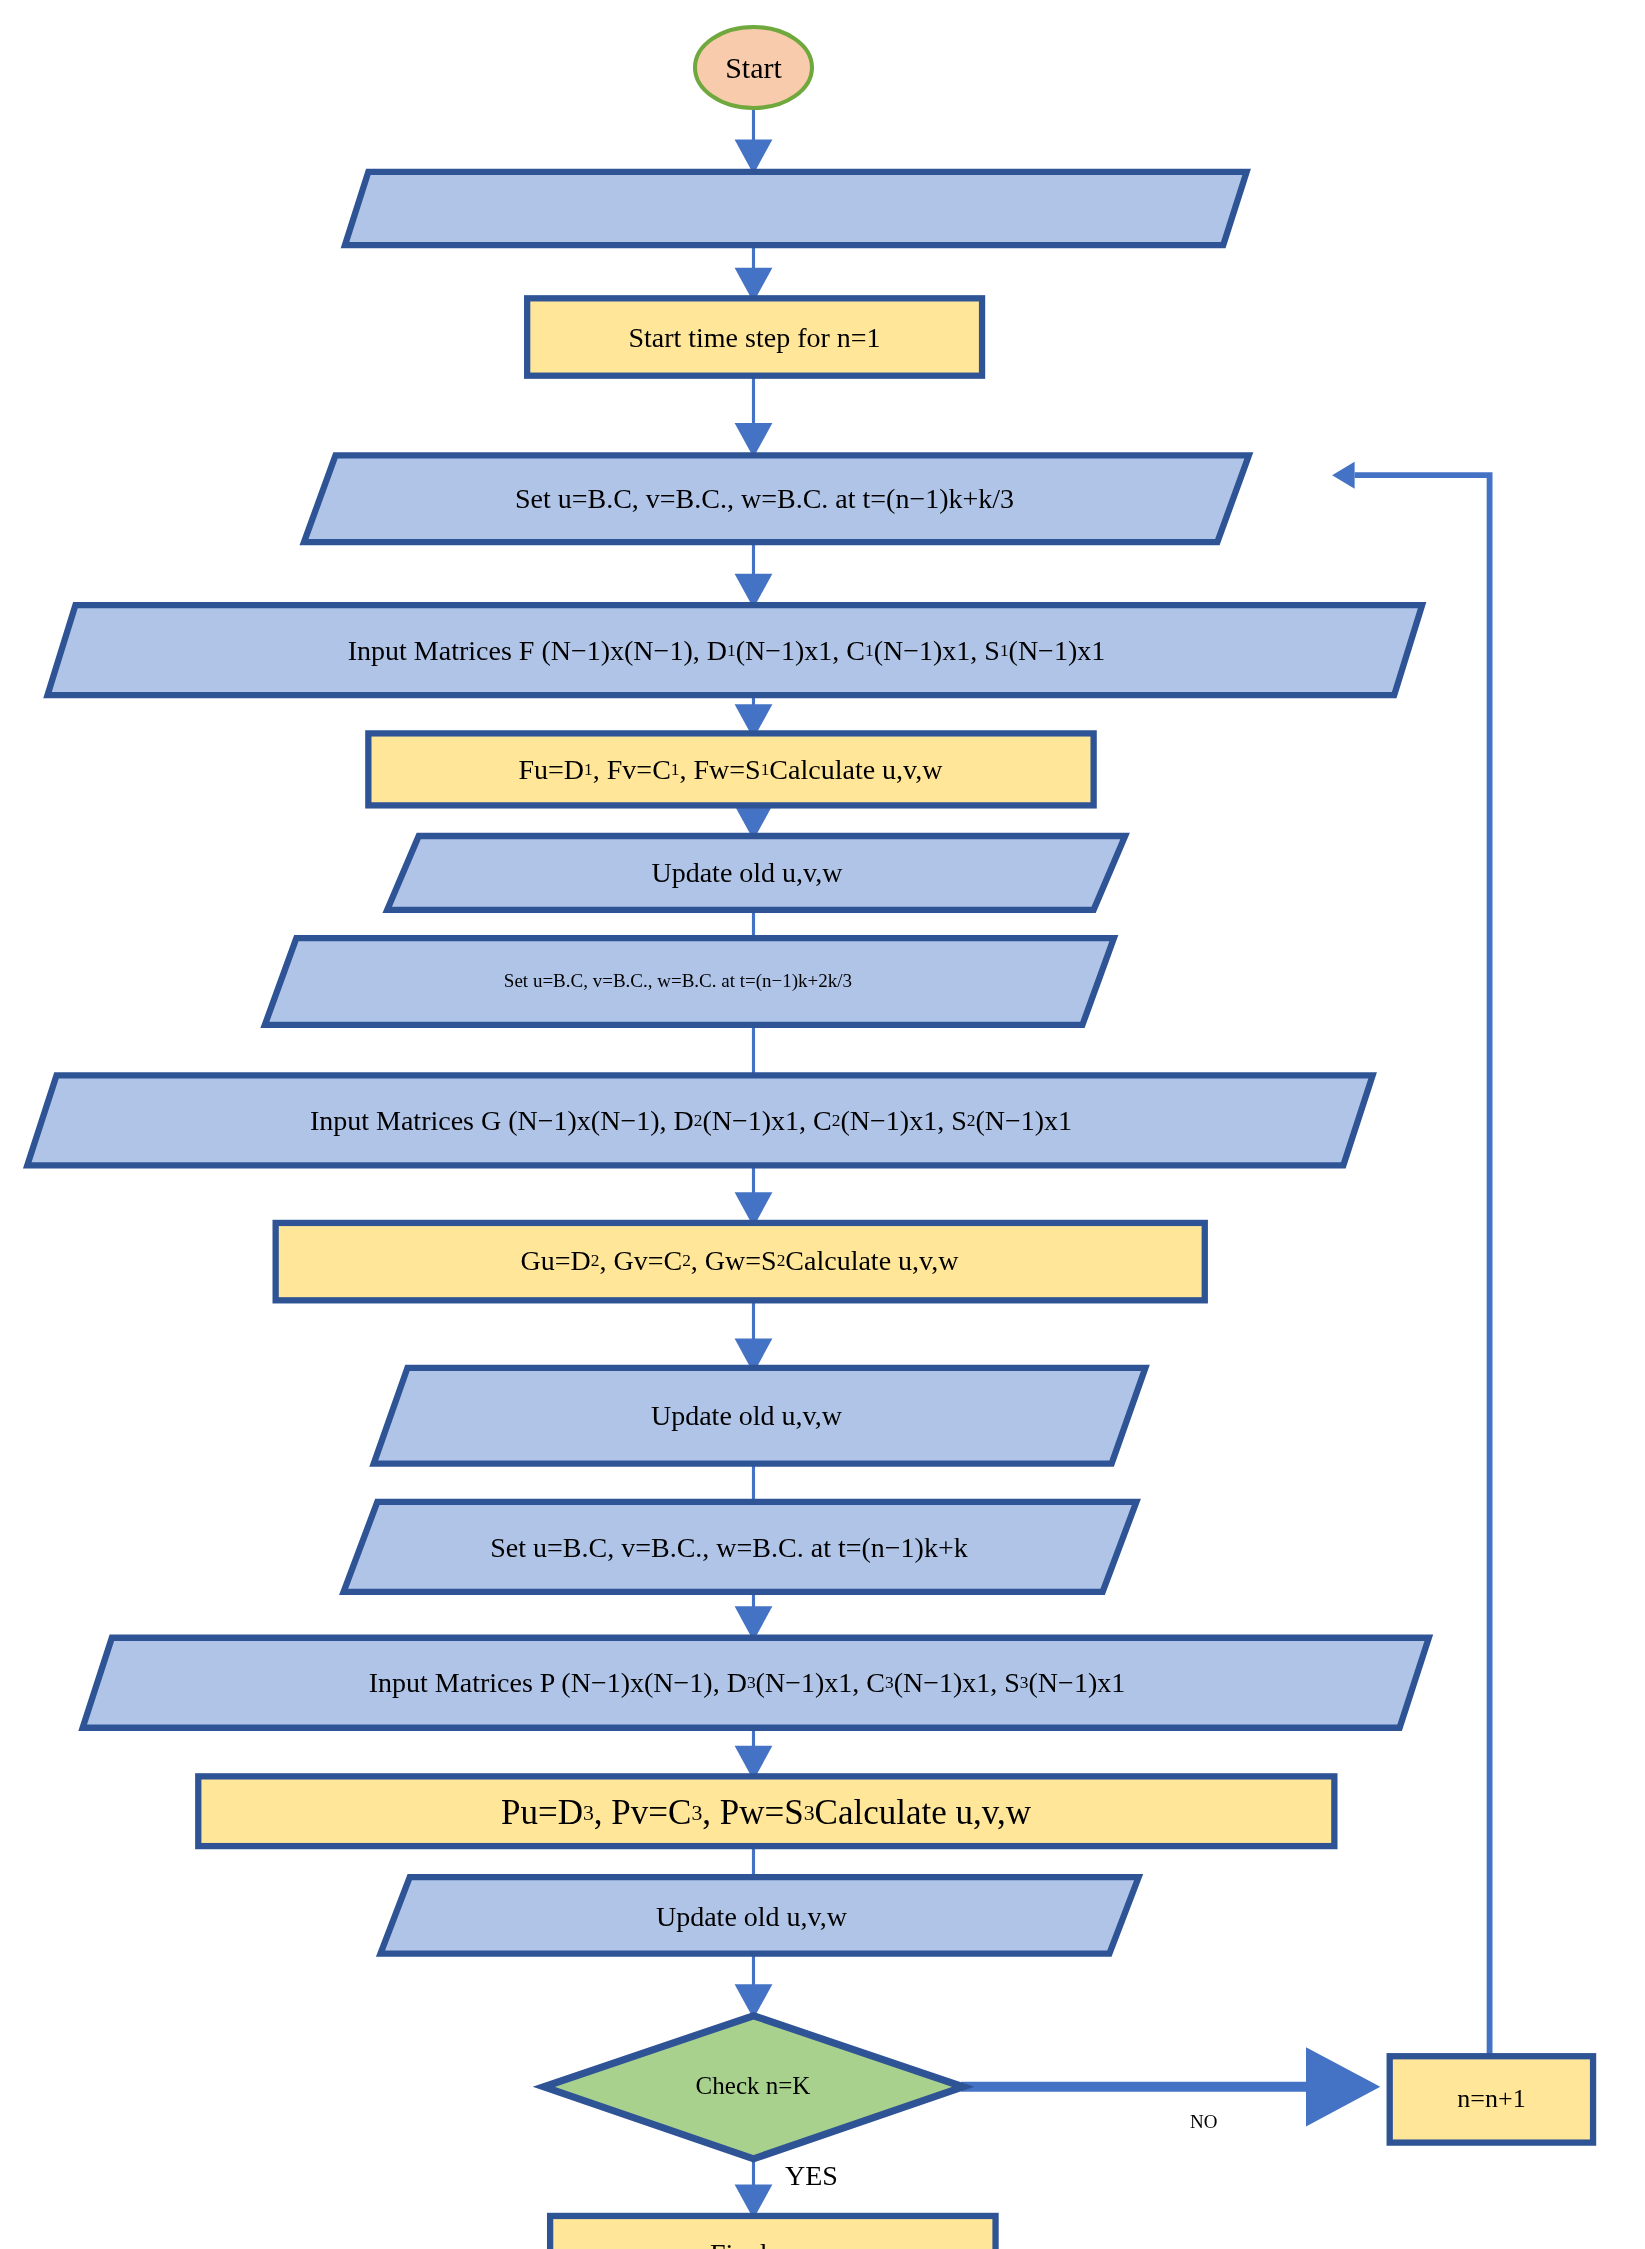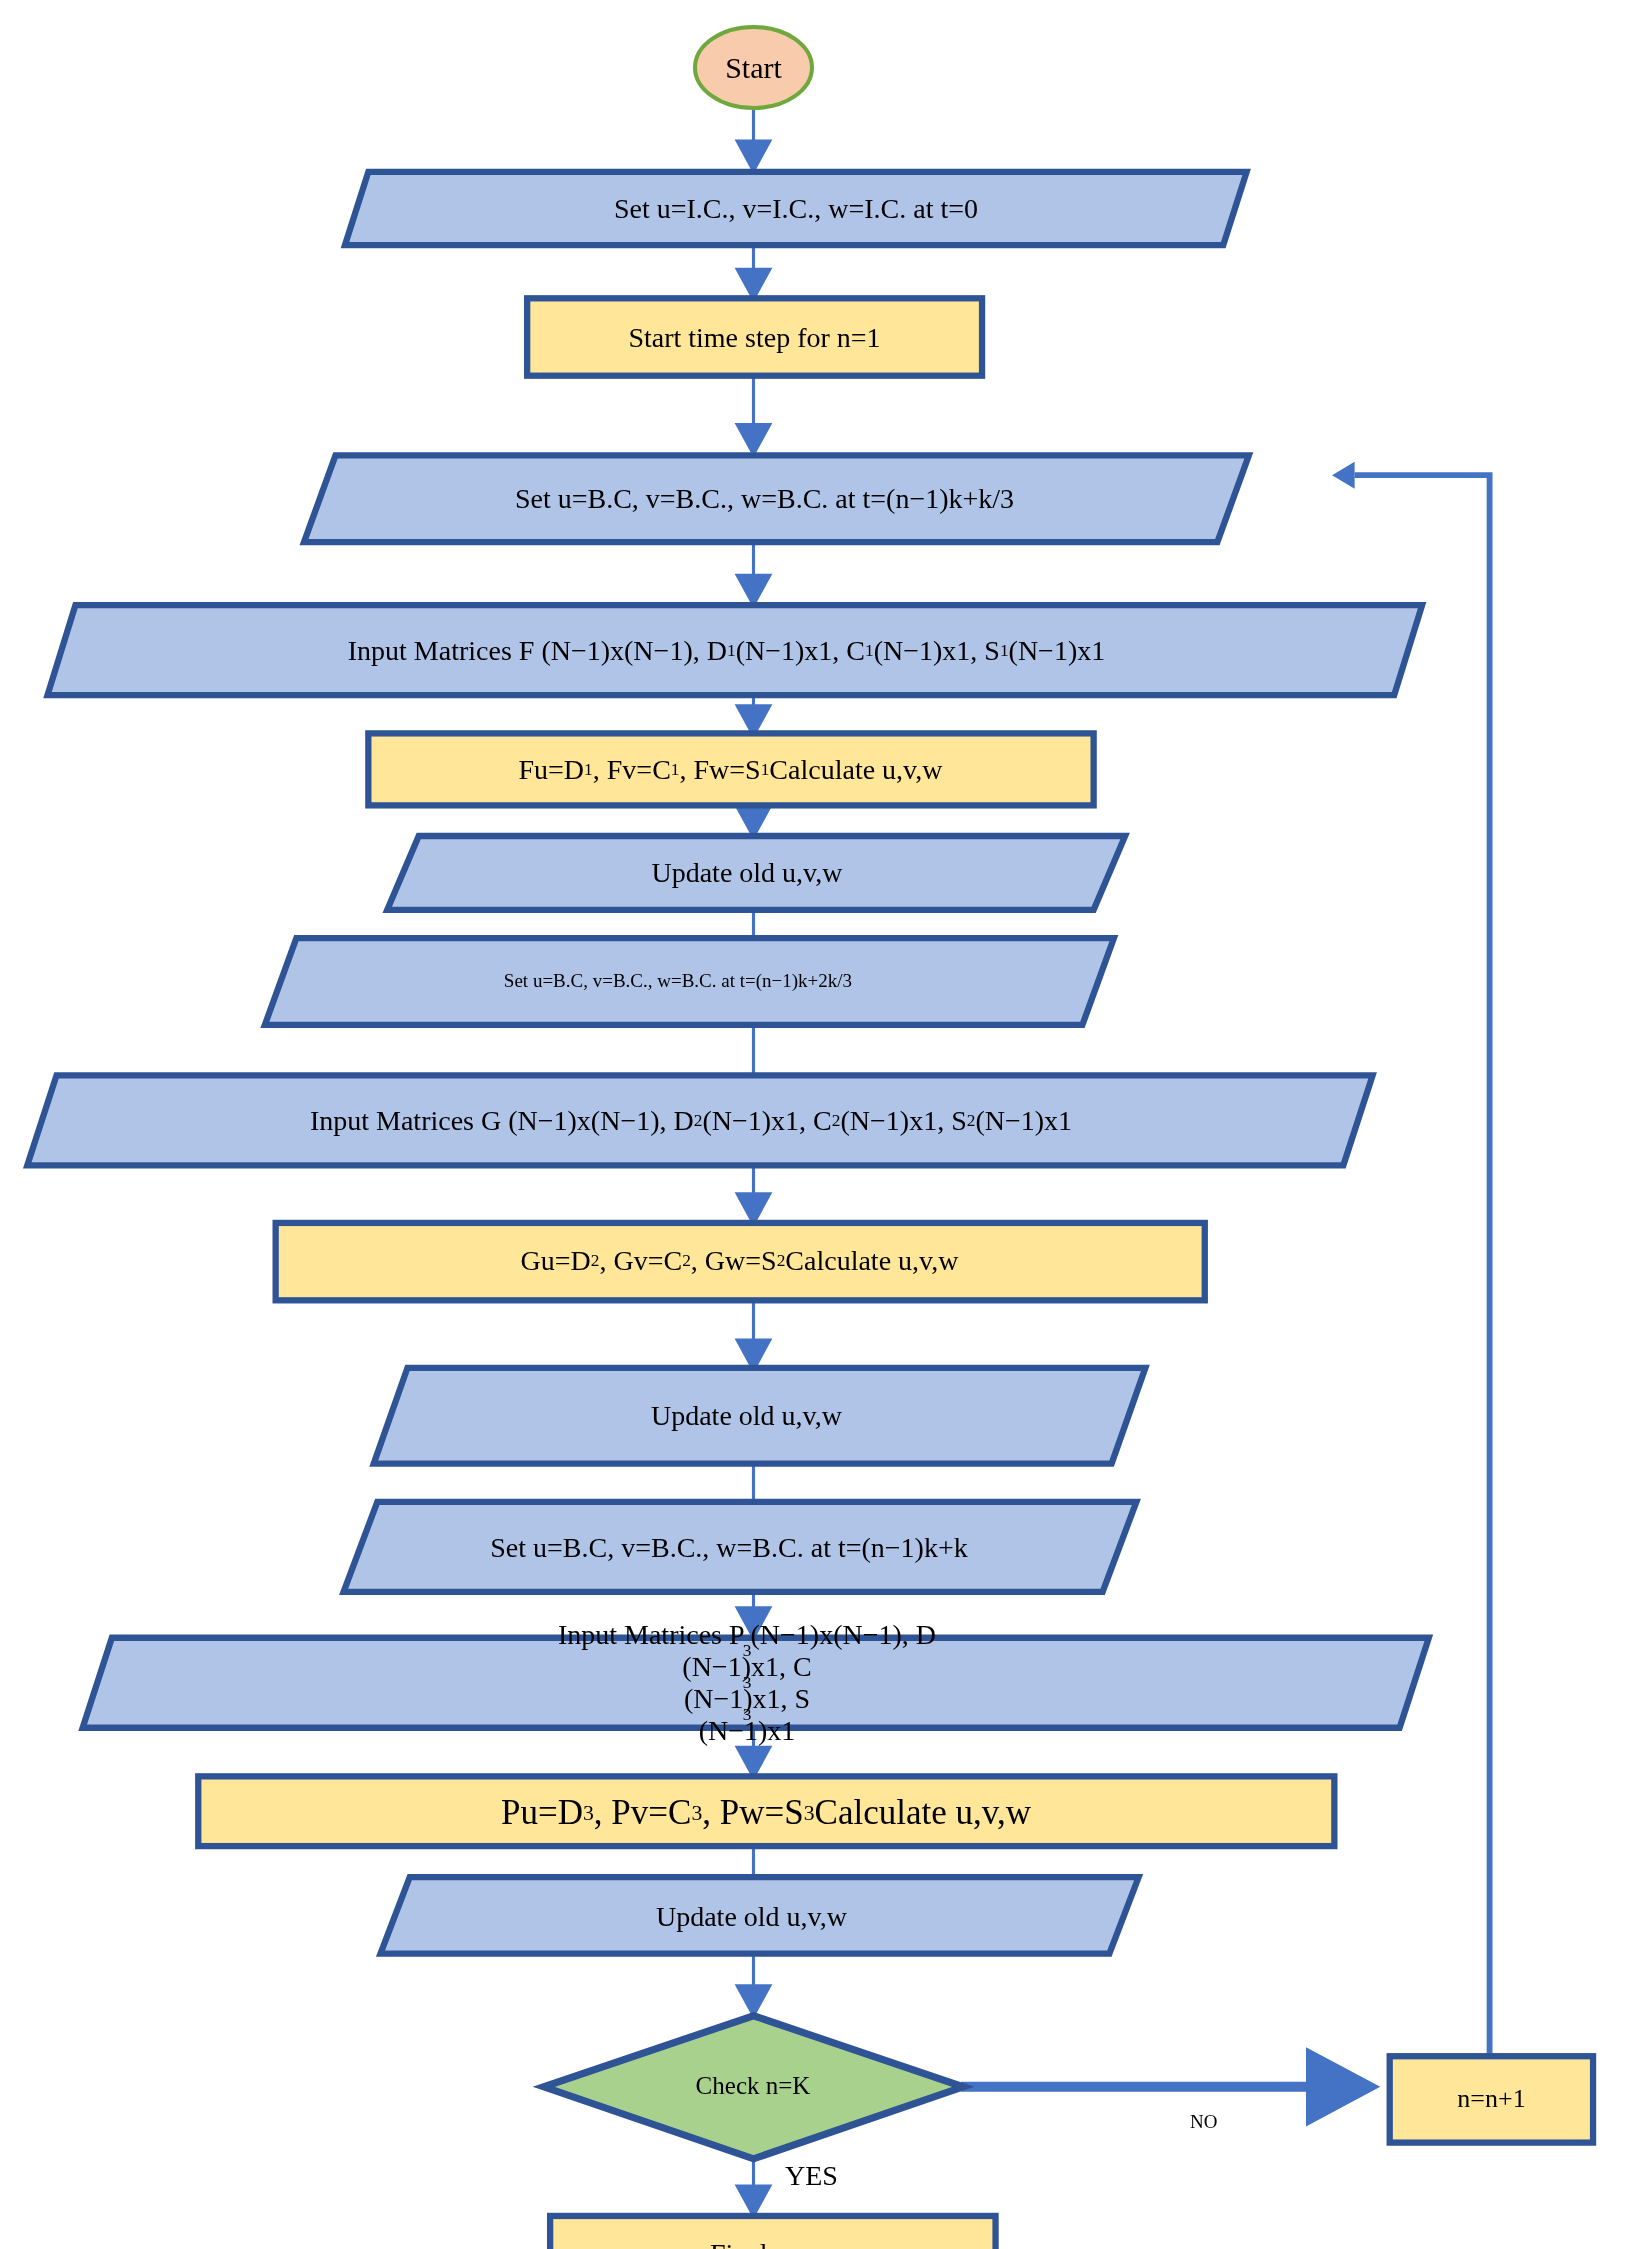--- a/index.html
+++ b/index.html
@@ -144,21 +144,20 @@
 
     <rect x="3088" y="4570" width="452" height="192" fill="#FFE699" stroke="#2E5496" stroke-width="14"></rect>
 
     <rect x="1222" y="4925" width="990" height="158" fill="#FFE699" stroke="#2E5496" stroke-width="14"></rect>
 
     <ellipse cx="1674" cy="5393" rx="270" ry="160" fill="#F7CBAB" stroke="#6FA83C" stroke-width="9"></ellipse>
   </svg>
 
   <div class="node-label" style="left:650px; top:45px; width:207px; height:45px; font-size:30px;">Start</div>
 
-  <div class="node-label" style="left:346px; top:186px; width:900px; height:45px; font-size:28px;">Set u=I.C.,    v=I.C., w=I.C. at t=0</div>
 
   <div class="node-label" style="left:527px; top:315px; width:455px; height:45px; font-size:28px;">Start time step for n=1</div>
 
   <div class="node-label" style="left:310px; top:476px; width:909px; height:45px; font-size:28px;">Set u=B.C, v=B.C., w=B.C. at t=(n−1)k+k/3</div>
 
   <div class="node-label" style="left:54px; top:628px; width:1345px; height:45px; font-size:28px;">
     <span>Input Matrices F (N−1)x(N−1), D</span>
       <span class="sub">1</span>
       <span> (N−1)x1, C</span>
       <span class="sub">1</span>
@@ -198,21 +197,21 @@
       <span class="sub">2</span>
       <span>, Gw=S</span>
       <span class="sub">2</span>
       <span> Calculate u,v,w</span>
   </div>
 
   <div class="node-label" style="left:382px; top:1393px; width:729px; height:45px; font-size:28px;">Update old u,v,w</div>
 
   <div class="node-label" style="left:351px; top:1525px; width:756px; height:45px; font-size:28px;">Set u=B.C, v=B.C., w=B.C. at t=(n−1)k+k</div>
 
-  <div class="node-label" style="left:90px; top:1660px; width:1314px; height:45px; font-size:28px;flex-direction:column;">
+  <div class="node-label" style="left:90px; top:1660px; width:1314px; height:45px; font-size:28px;">
     <span>Input Matrices P (N−1)x(N−1), D</span>
       <span class="sub">3</span>
       <span> (N−1)x1, C</span>
       <span class="sub">3</span>
       <span> (N−1)x1, S</span>
       <span class="sub">3</span>
       <span> (N−1)x1</span>
   </div>
 
   <div class="node-label" style="left:198px; top:1790px; width:1136px; height:45px; font-size:35px;">

